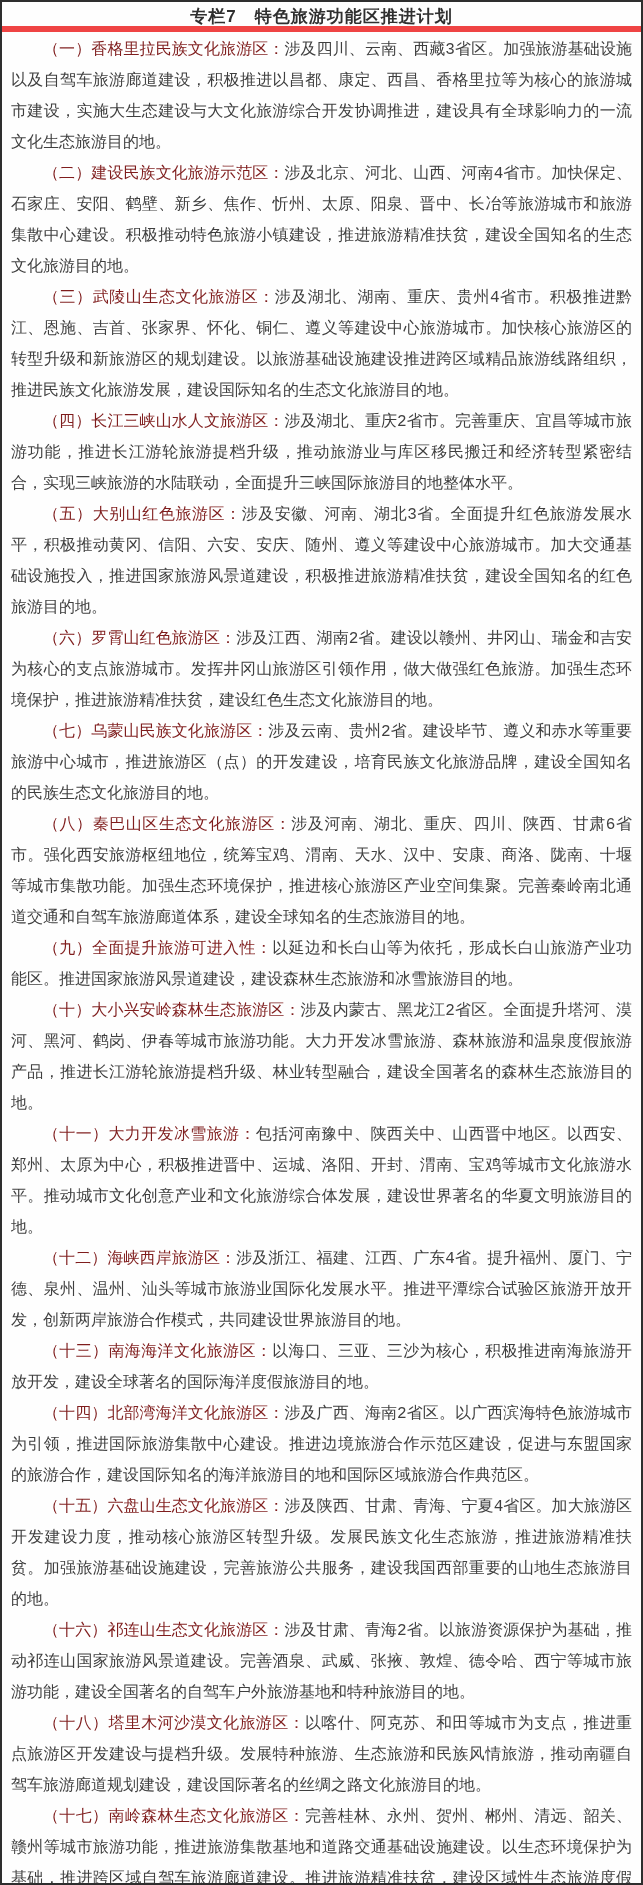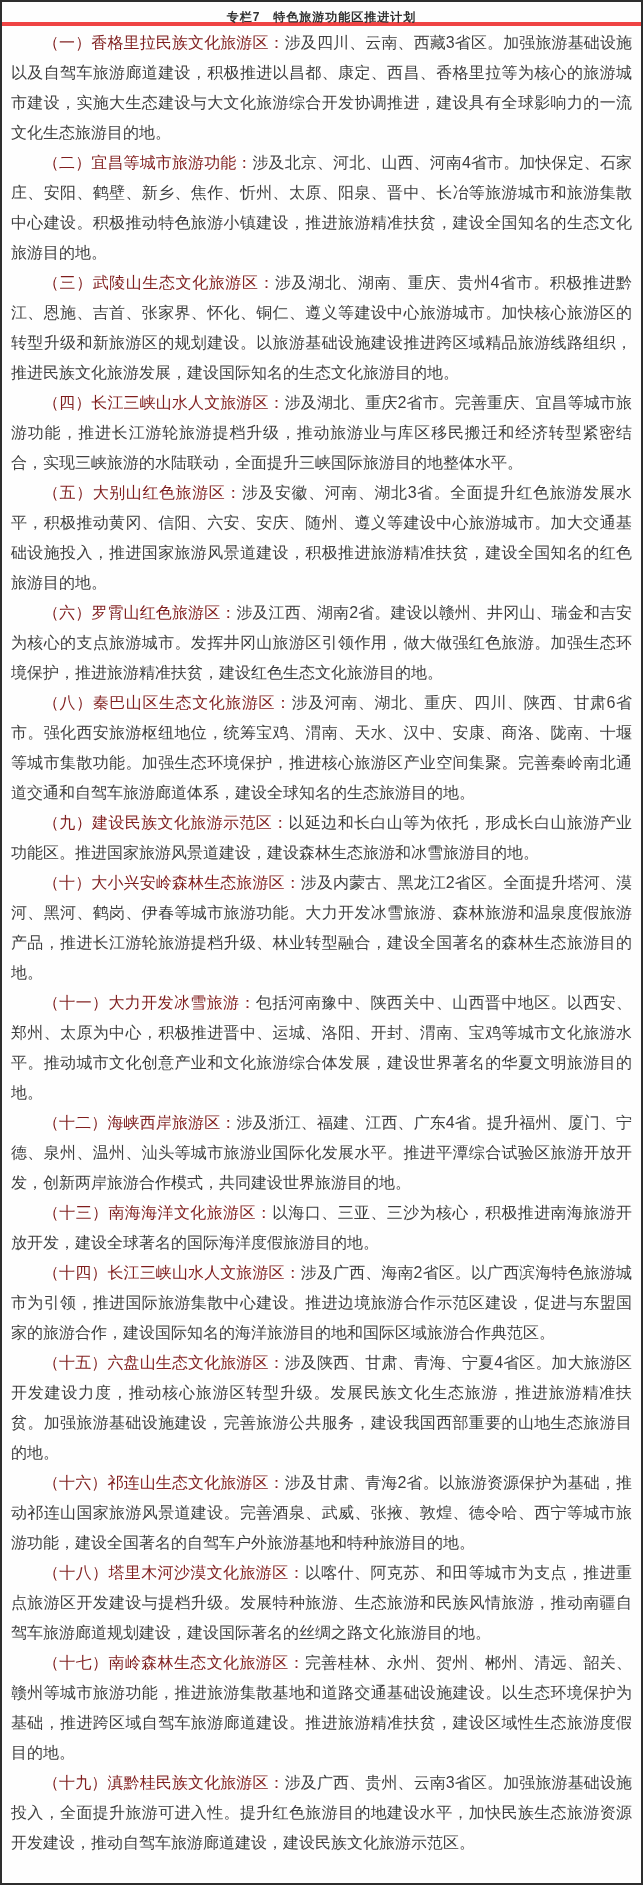--- a/index.html
+++ b/index.html
@@ -12,27 +12,27 @@
     box-sizing: border-box;
     width: 643px;
     height: 1885px;
     margin: 0;
     background: #fefefe;
     border: 2px solid #2e2e2e;
     overflow: hidden;
   }
   .panel-title {
     box-sizing: border-box;
-    height: 24px;
+    height: 30px;
     line-height: 30px;
     text-align: center;
-    font-size: 12px;
+    font-size: 17px;
     font-weight: bold;
     color: #2f2f2f;
-    border-bottom: 4px solid #ef4444;
+    border-bottom: 6px solid #ef4444;
     letter-spacing: 1px;
   }
   .panel-body {
     box-sizing: border-box;
     padding: 2px 9px 0 9px;
   }
   p.item {
     margin: 0;
     padding: 0;
     text-indent: 2em;
@@ -40,54 +40,56 @@
     font-size: 16px;
     line-height: 30px;
     color: #3f3f3f;
   }
   p.item .label {
     color: #7f1d1d;
     font-family: "Liberation Serif", "DejaVu Serif", serif;
   }
   p.item .text {
     color: #3f3f3f;
+    font-family: Liberation Mono, monospace;
   }
 </style>
 </head>
 <body>
 
 <div class="panel">
   <div class="panel-title">专栏7　特色旅游功能区推进计划</div>
   <div class="panel-body">
   <p class="item"><span class="label">（一）香格里拉民族文化旅游区：</span><span class="text">涉及四川、云南、西藏3省区。加强旅游基础设施以及自驾车旅游廊道建设，积极推进以昌都、康定、西昌、香格里拉等为核心的旅游城市建设，实施大生态建设与大文化旅游综合开发协调推进，建设具有全球影响力的一流文化生态旅游目的地。</span></p>
 
-  <p class="item"><span class="label">（二）宜昌等城市旅游功能：</span><span class="text">涉及北京、河北、山西、河南4省市。加快保定、石家庄、安阳、鹤壁、新乡、焦作、忻州、太原、阳泉、晋中、长冶等旅游城市和旅游集散中心建设。积极推动特色旅游小镇建设，推进旅游精准扶贫，建设全国知名的生态文化旅游目的地。</span></p>
+  <p class="item"><span class="label">（二）建设民族文化旅游示范区：</span><span class="text">涉及北京、河北、山西、河南4省市。加快保定、石家庄、安阳、鹤壁、新乡、焦作、忻州、太原、阳泉、晋中、长冶等旅游城市和旅游集散中心建设。积极推动特色旅游小镇建设，推进旅游精准扶贫，建设全国知名的生态文化旅游目的地。</span></p>
 
   <p class="item"><span class="label">（三）武陵山生态文化旅游区：</span><span class="text">涉及湖北、湖南、重庆、贵州4省市。积极推进黔江、恩施、吉首、张家界、怀化、铜仁、遵义等建设中心旅游城市。加快核心旅游区的转型升级和新旅游区的规划建设。以旅游基础设施建设推进跨区域精品旅游线路组织，推进民族文化旅游发展，建设国际知名的生态文化旅游目的地。</span></p>
 
   <p class="item"><span class="label">（四）长江三峡山水人文旅游区：</span><span class="text">涉及湖北、重庆2省市。完善重庆、宜昌等城市旅游功能，推进长江游轮旅游提档升级，推动旅游业与库区移民搬迁和经济转型紧密结合，实现三峡旅游的水陆联动，全面提升三峡国际旅游目的地整体水平。</span></p>
 
   <p class="item"><span class="label">（五）大别山红色旅游区：</span><span class="text">涉及安徽、河南、湖北3省。全面提升红色旅游发展水平，积极推动黄冈、信阳、六安、安庆、随州、遵义等建设中心旅游城市。加大交通基础设施投入，推进国家旅游风景道建设，积极推进旅游精准扶贫，建设全国知名的红色旅游目的地。</span></p>
 
   <p class="item"><span class="label">（六）罗霄山红色旅游区：</span><span class="text">涉及江西、湖南2省。建设以赣州、井冈山、瑞金和吉安为核心的支点旅游城市。发挥井冈山旅游区引领作用，做大做强红色旅游。加强生态环境保护，推进旅游精准扶贫，建设红色生态文化旅游目的地。</span></p>
 
+  <p class="item"><span class="label">（七）乌蒙山民族文化旅游区：</span><span class="text">涉及云南、贵州2省。建设毕节、遵义和赤水等重要旅游中心城市，推进旅游区（点）的开发建设，培育民族文化旅游品牌，建设全国知名的民族生态文化旅游目的地。</span></p>
 
   <p class="item"><span class="label">（八）秦巴山区生态文化旅游区：</span><span class="text">涉及河南、湖北、重庆、四川、陕西、甘肃6省市。强化西安旅游枢纽地位，统筹宝鸡、渭南、天水、汉中、安康、商洛、陇南、十堰等城市集散功能。加强生态环境保护，推进核心旅游区产业空间集聚。完善秦岭南北通道交通和自驾车旅游廊道体系，建设全球知名的生态旅游目的地。</span></p>
 
-  <p class="item"><span class="label">（九）建设民族文化旅游示范区：</span><span class="text">以延边和长白山等为依托，形成长白山旅游产业功能区。推进国家旅游风景道建设，建设森林生态旅游和冰雪旅游目的地。</span></p>
+  <p class="item"><span class="label">（九）全面提升旅游可进入性：</span><span class="text">以延边和长白山等为依托，形成长白山旅游产业功能区。推进国家旅游风景道建设，建设森林生态旅游和冰雪旅游目的地。</span></p>
 
   <p class="item"><span class="label">（十）大小兴安岭森林生态旅游区：</span><span class="text">涉及内蒙古、黑龙江2省区。全面提升塔河、漠河、黑河、鹤岗、伊春等城市旅游功能。大力开发冰雪旅游、森林旅游和温泉度假旅游产品，推进长江游轮旅游提档升级、林业转型融合，建设全国著名的森林生态旅游目的地。</span></p>
 
   <p class="item"><span class="label">（十一）大力开发冰雪旅游：</span><span class="text">包括河南豫中、陕西关中、山西晋中地区。以西安、郑州、太原为中心，积极推进晋中、运城、洛阳、开封、渭南、宝鸡等城市文化旅游水平。推动城市文化创意产业和文化旅游综合体发展，建设世界著名的华夏文明旅游目的地。</span></p>
 
   <p class="item"><span class="label">（十二）海峡西岸旅游区：</span><span class="text">涉及浙江、福建、江西、广东4省。提升福州、厦门、宁德、泉州、温州、汕头等城市旅游业国际化发展水平。推进平潭综合试验区旅游开放开发，创新两岸旅游合作模式，共同建设世界旅游目的地。</span></p>
 
   <p class="item"><span class="label">（十三）南海海洋文化旅游区：</span><span class="text">以海口、三亚、三沙为核心，积极推进南海旅游开放开发，建设全球著名的国际海洋度假旅游目的地。</span></p>
 
-  <p class="item"><span class="label">（十四）长江三峡山水人文旅游区：</span><span class="text">涉及广西、海南2省区。以广西滨海特色旅游城市为引领，推进国际旅游集散中心建设。推进边境旅游合作示范区建设，促进与东盟国家的旅游合作，建设国际知名的海洋旅游目的地和国际区域旅游合作典范区。</span></p>
+  <p class="item"><span class="label">（十四）北部湾海洋文化旅游区：</span><span class="text">涉及广西、海南2省区。以广西滨海特色旅游城市为引领，推进国际旅游集散中心建设。推进边境旅游合作示范区建设，促进与东盟国家的旅游合作，建设国际知名的海洋旅游目的地和国际区域旅游合作典范区。</span></p>
 
   <p class="item"><span class="label">（十五）六盘山生态文化旅游区：</span><span class="text">涉及陕西、甘肃、青海、宁夏4省区。加大旅游区开发建设力度，推动核心旅游区转型升级。发展民族文化生态旅游，推进旅游精准扶贫。加强旅游基础设施建设，完善旅游公共服务，建设我国西部重要的山地生态旅游目的地。</span></p>
 
   <p class="item"><span class="label">（十六）祁连山生态文化旅游区：</span><span class="text">涉及甘肃、青海2省。以旅游资源保护为基础，推动祁连山国家旅游风景道建设。完善酒泉、武威、张掖、敦煌、德令哈、西宁等城市旅游功能，建设全国著名的自驾车户外旅游基地和特种旅游目的地。</span></p>
 
   <p class="item"><span class="label">（十八）塔里木河沙漠文化旅游区：</span><span class="text">以喀什、阿克苏、和田等城市为支点，推进重点旅游区开发建设与提档升级。发展特种旅游、生态旅游和民族风情旅游，推动南疆自驾车旅游廊道规划建设，建设国际著名的丝绸之路文化旅游目的地。</span></p>
 
   <p class="item"><span class="label">（十七）南岭森林生态文化旅游区：</span><span class="text">完善桂林、永州、贺州、郴州、清远、韶关、赣州等城市旅游功能，推进旅游集散基地和道路交通基础设施建设。以生态环境保护为基础，推进跨区域自驾车旅游廊道建设。推进旅游精准扶贫，建设区域性生态旅游度假目的地。</span></p>
 
   <p class="item"><span class="label">（十九）滇黔桂民族文化旅游区：</span><span class="text">涉及广西、贵州、云南3省区。加强旅游基础设施投入，全面提升旅游可进入性。提升红色旅游目的地建设水平，加快民族生态旅游资源开发建设，推动自驾车旅游廊道建设，建设民族文化旅游示范区。</span></p>

